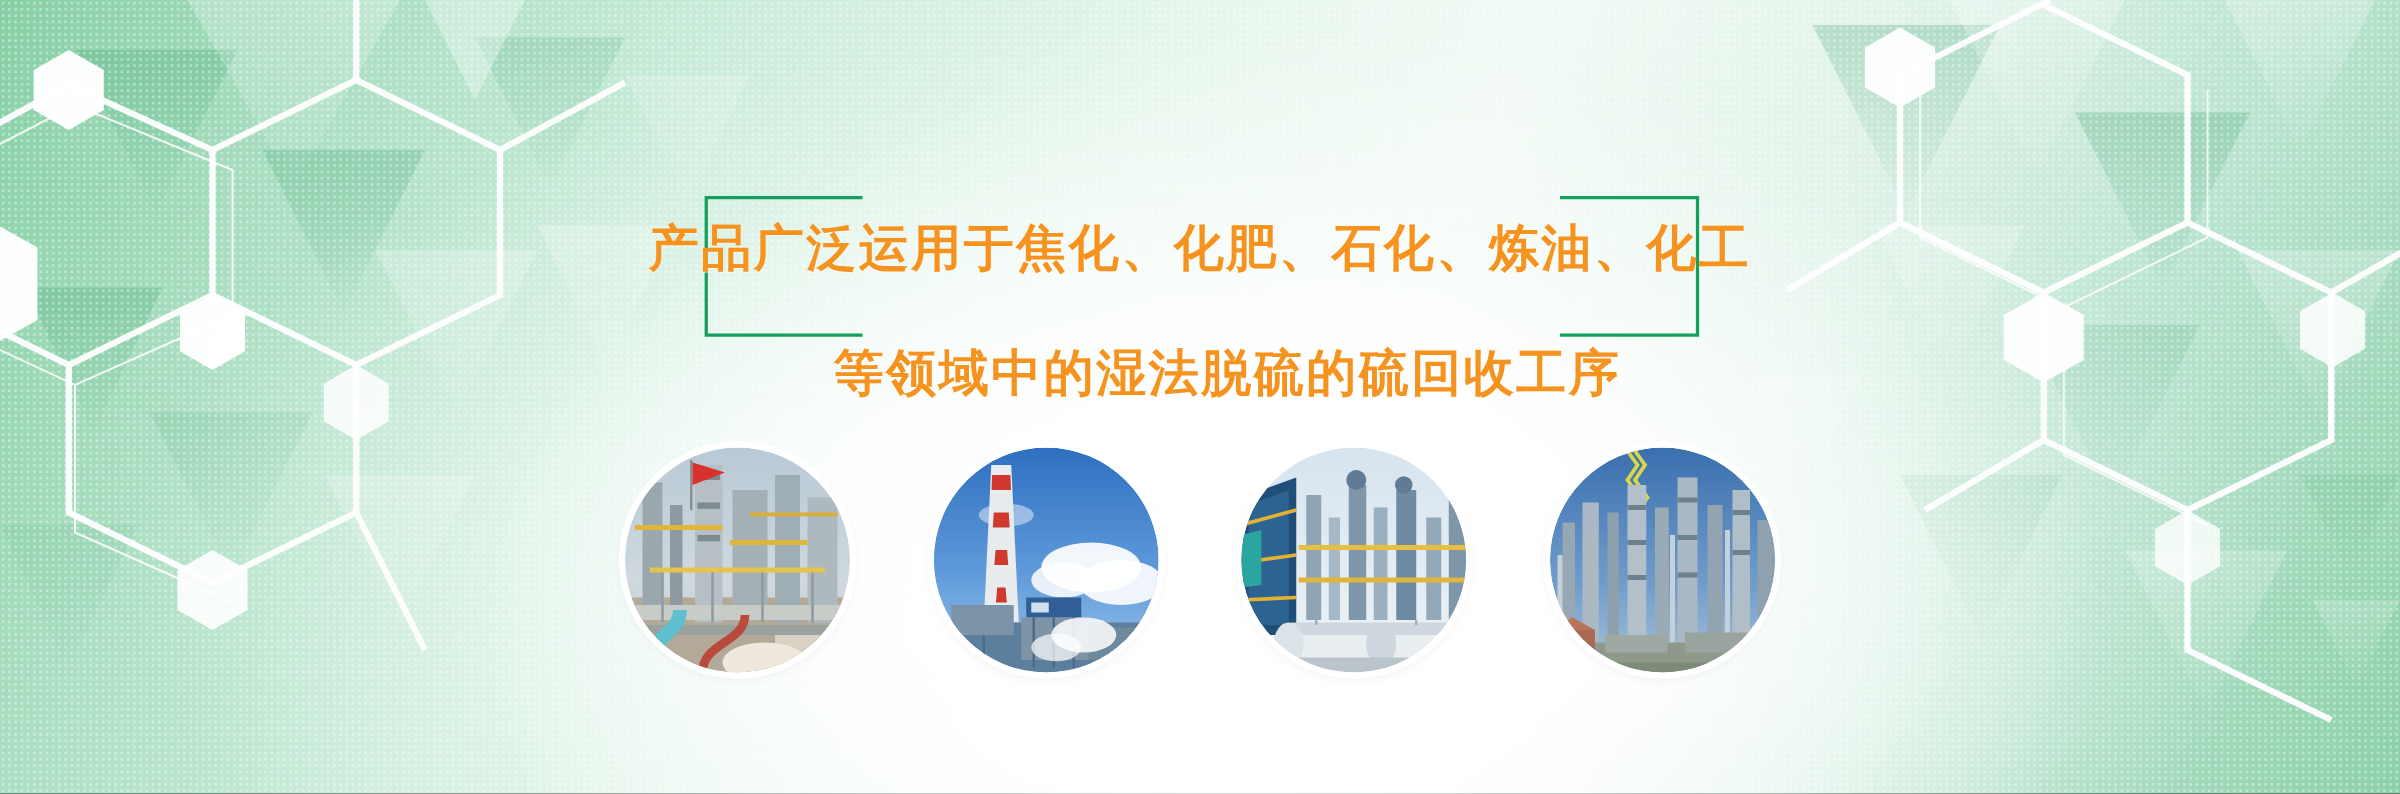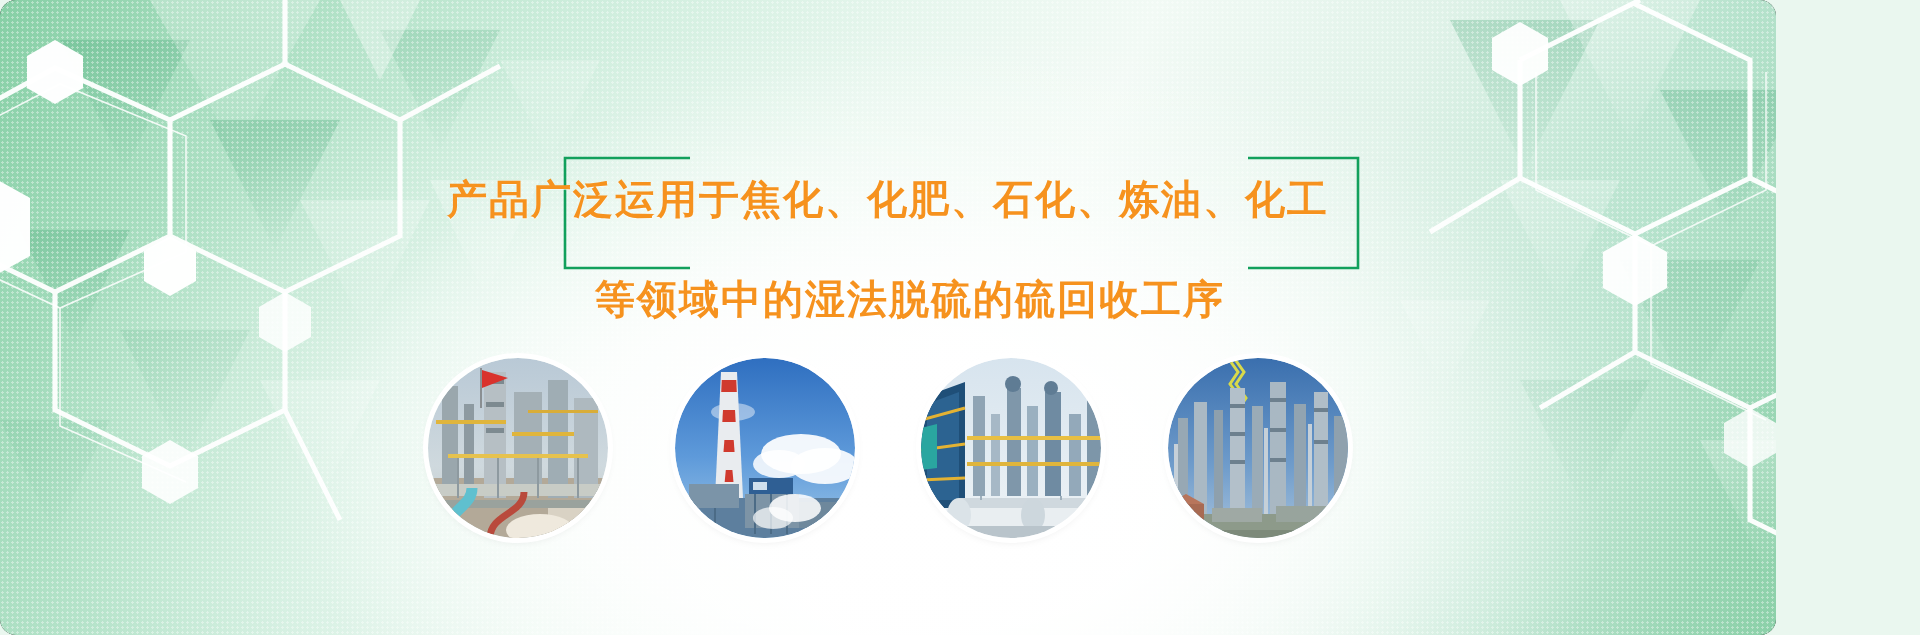--- a/index.html
+++ b/index.html
@@ -1,22 +1,22 @@
 <!DOCTYPE html>
 <html><head>
 <meta charset="utf-8">
 <style>
   html,body{margin:0;padding:0;}
   body{
     width:1920px;height:635px;overflow:hidden;
     font-family:"Liberation Sans","DejaVu Sans",sans-serif;
     background:#eaf7ef;
   }
-  .banner{position:relative;width:1776px;height:635px;overflow:hidden;
-          background:#000000;border-radius:16px;}
+  .banner{position:relative;width:1920px;height:635px;overflow:hidden;
+          background:#000000;}
 
   
   .bg-base{position:absolute;inset:0;
     background:
       radial-gradient(ellipse 900px 620px at 54% 78%, #ffffff 0%, rgba(255,255,255,0.92) 22%, rgba(245,252,247,0.55) 48%, rgba(236,248,240,0.0) 72%),
       linear-gradient(115deg,#86cfa5 0%, #a7ddbf 12%, #cdeddc 28%, #e6f6ed 44%, #f2faf5 56%, #dff2e8 70%, #b8e3ce 84%, #8bd0a8 100%);
   }
   .bg-dots{position:absolute;inset:0;opacity:.45;
     background-image:radial-gradient(rgba(255,255,255,.85) 1px, transparent 1.1px);
     background-size:5px 5px;}

